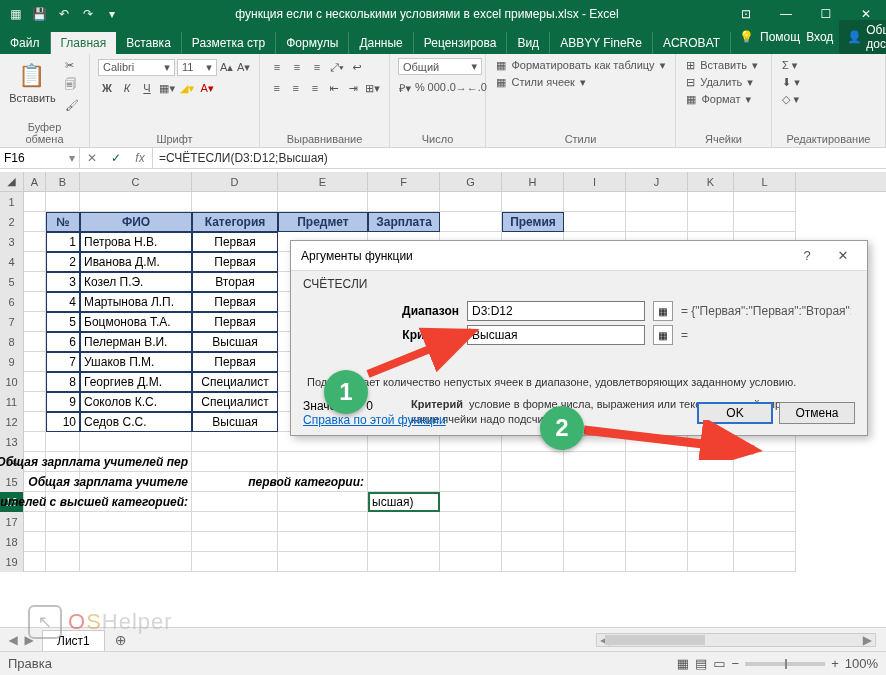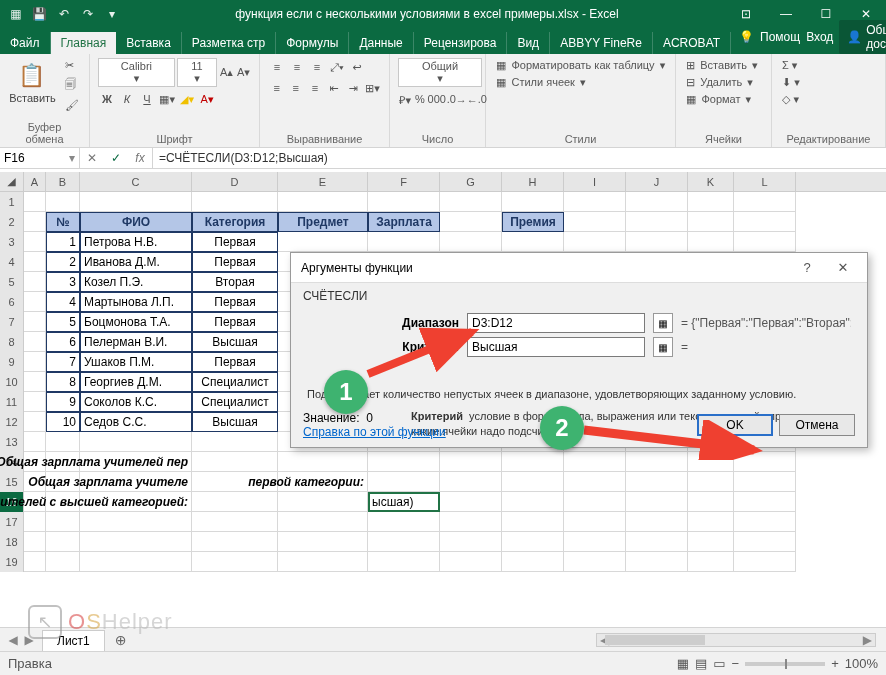--- a/index.html
+++ b/index.html
@@ -26,21 +26,21 @@
 .ribbon { height: 94px; background: #f1f1f1; border-bottom: 1px solid #d4d4d4; display: flex; font-size: 11px; color: #444; }
 .rgroup { border-right: 1px solid #d9d9d9; padding: 4px 8px 2px; display: flex; flex-direction: column; justify-content: space-between; }
 .rgroup .gtitle { text-align: center; color: #666; font-size: 11px; padding-top: 2px; }
 .rgroup .grow { display: flex; gap: 6px; align-items: flex-start; flex:1;}
 .bigbtn { display: flex; flex-direction: column; align-items: center; width: 52px; cursor: pointer; padding-top:2px;}
 .bigbtn .ico { width: 32px; height: 32px; display:flex; align-items:center; justify-content:center; font-size:22px;}
 .smallstack { display:flex; flex-direction:column; gap:2px; }
 .smallstack span { cursor:pointer; padding:1px 2px; color:#555; white-space:nowrap;}
 .ctrlrow { display:flex; gap:2px; align-items:center; }
 .ctrlrow .c { width:18px; height:18px; display:flex; align-items:center; justify-content:center; border:1px solid transparent; color:#555; cursor:pointer; font-size:11px;}
-.dd { border:1px solid #c8c8c8; background:#fff; padding:1px 4px; font-size:11px; min-width:40px; display:flex; align-items:center; justify-content:space-between; color:#555;flex-direction:column;}
+.dd { border:1px solid #c8c8c8; background:#fff; padding:1px 4px; font-size:11px; min-width:40px; display:flex; align-items:center; justify-content:space-between; color:#555;}
 
 
 .fbar { height: 21px; border-bottom: 1px solid #d4d4d4; display: flex; align-items: stretch; font-size: 12px; background:#fff;}
 .namebox { width: 80px; border-right: 1px solid #d4d4d4; display:flex; align-items:center; padding:0 4px; justify-content:space-between;}
 .fbtns { display:flex; align-items:center; border-right:1px solid #d4d4d4; }
 .fbtns span { width:24px; display:flex; align-items:center; justify-content:center; color:#777; cursor:pointer;}
 .fbtns span.ok { color:#0b6a41; }
 .finput { flex:1; display:flex; align-items:center; padding:0 6px; color:#333;}
 
 
@@ -74,21 +74,21 @@
 .sheettabs .scroll .bar { width:280px; height:14px; background:#e8e8e8; border:1px solid #ccc; position:relative; display:flex; align-items:center;}
 .sheettabs .scroll .bar .thumb { position:absolute; left:8px; width:100px; height:10px; background:#cdcdcd;}
 
 
 .status { position:absolute; bottom:0; left:0; right:0; height:24px; background:#f1f1f1; border-top:1px solid #d4d4d4; display:flex; align-items:center; font-size:13px; color:#555; padding:0 8px; justify-content:space-between;}
 .status .zoom { display:flex; align-items:center; gap:6px;}
 .status .zoom .slider { width:80px; height:4px; background:#ccc; position:relative;}
 .status .zoom .slider::after { content:''; position:absolute; left:50%; top:-3px; width:2px; height:10px; background:#888;}
 
 
-.dialog { position:absolute; left:290px; top:252px; width:578px; height:196px; background:#f0f0f0; border:1px solid #9a9a9a; box-shadow:3px 3px 8px rgba(0,0,0,.25); font-size:12px;}
+.dialog { position:absolute; left:290px; top:240px; width:578px; height:196px; background:#f0f0f0; border:1px solid #9a9a9a; box-shadow:3px 3px 8px rgba(0,0,0,.25); font-size:12px;}
 .dialog .dtitle { height:30px; background:#fff; display:flex; align-items:center; padding:0 10px; justify-content:space-between; border-bottom:1px solid #ddd;}
 .dialog .dtitle .btns { display:flex; gap:8px; color:#555;}
 .dialog .dtitle .btns span { cursor:pointer; width:28px; text-align:center; font-size:13px;}
 .dialog .fname { padding:6px 12px 2px; color:#333;}
 .dialog .args { padding:4px 16px; }
 .dialog .argrow { display:flex; align-items:center; gap:8px; margin:4px 0;}
 .dialog .argrow label { width:152px; text-align:right; font-weight:bold;}
 .dialog .argrow input { width:178px; border:1px solid #7a7a7a; padding:2px 4px; font-size:12px; background:#fff;}
 .dialog .argrow .pick { width:20px; height:20px; border:1px solid #999; background:#fff; display:flex; align-items:center; justify-content:center; font-size:10px; cursor:pointer;}
 .dialog .argrow .eq { color:#555; white-space:nowrap; overflow:hidden; flex:1;}

